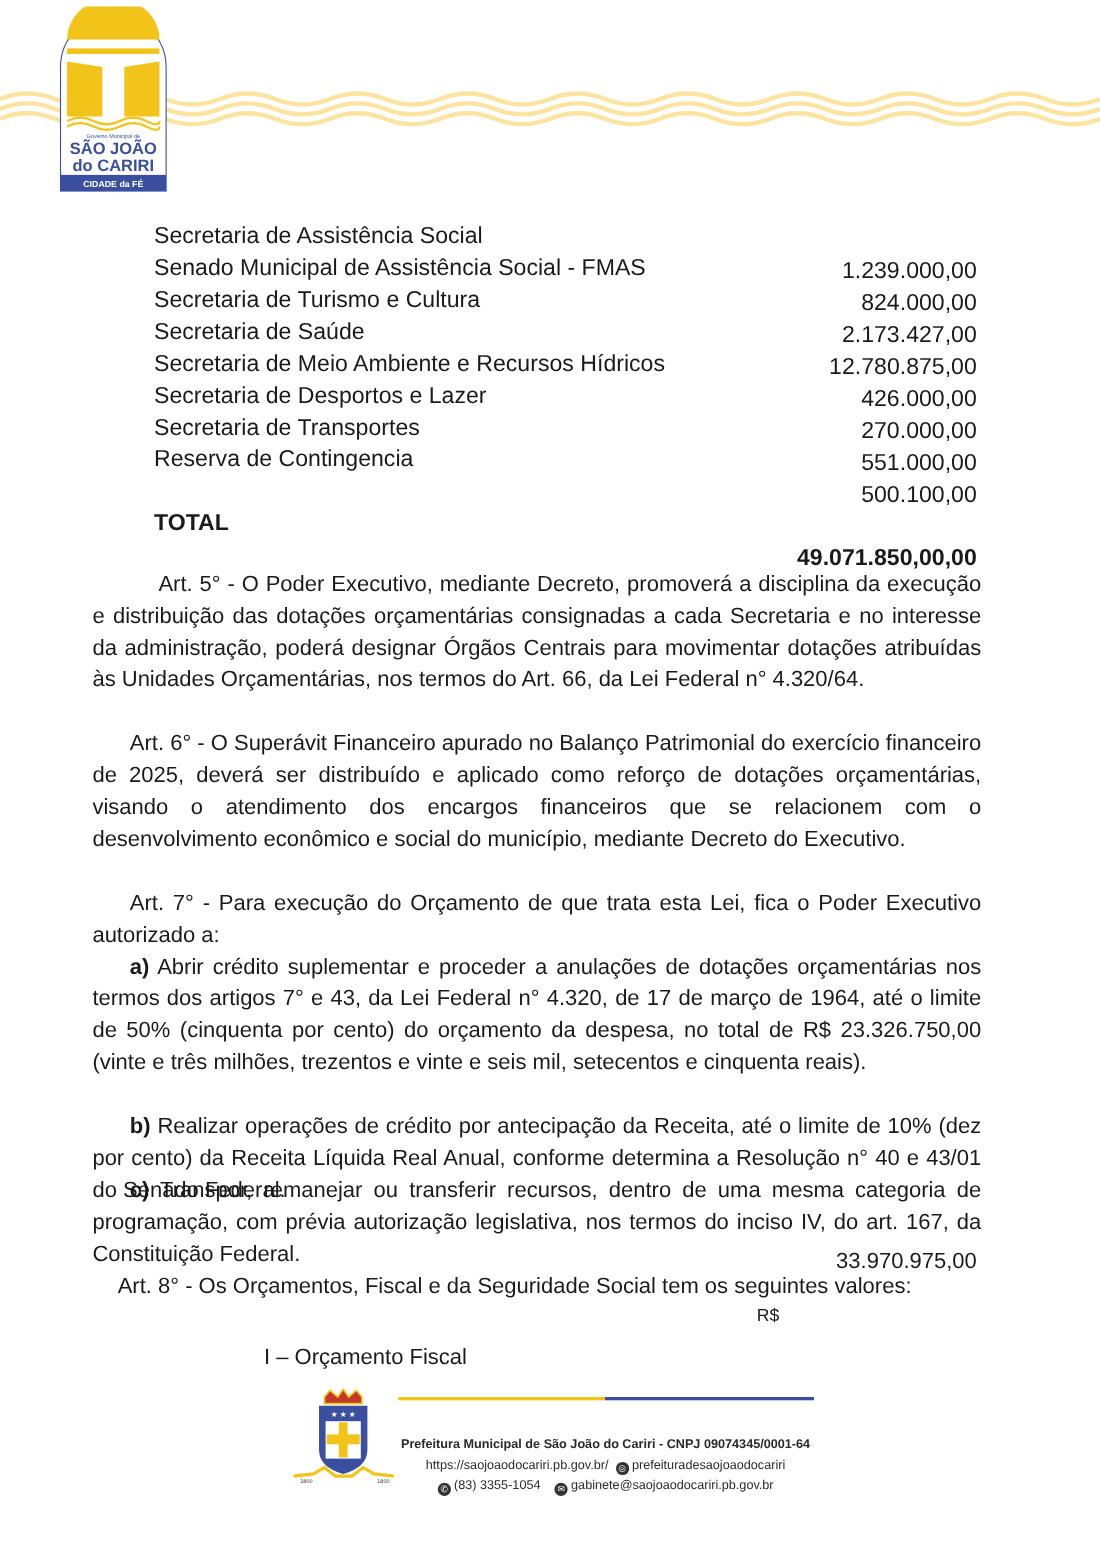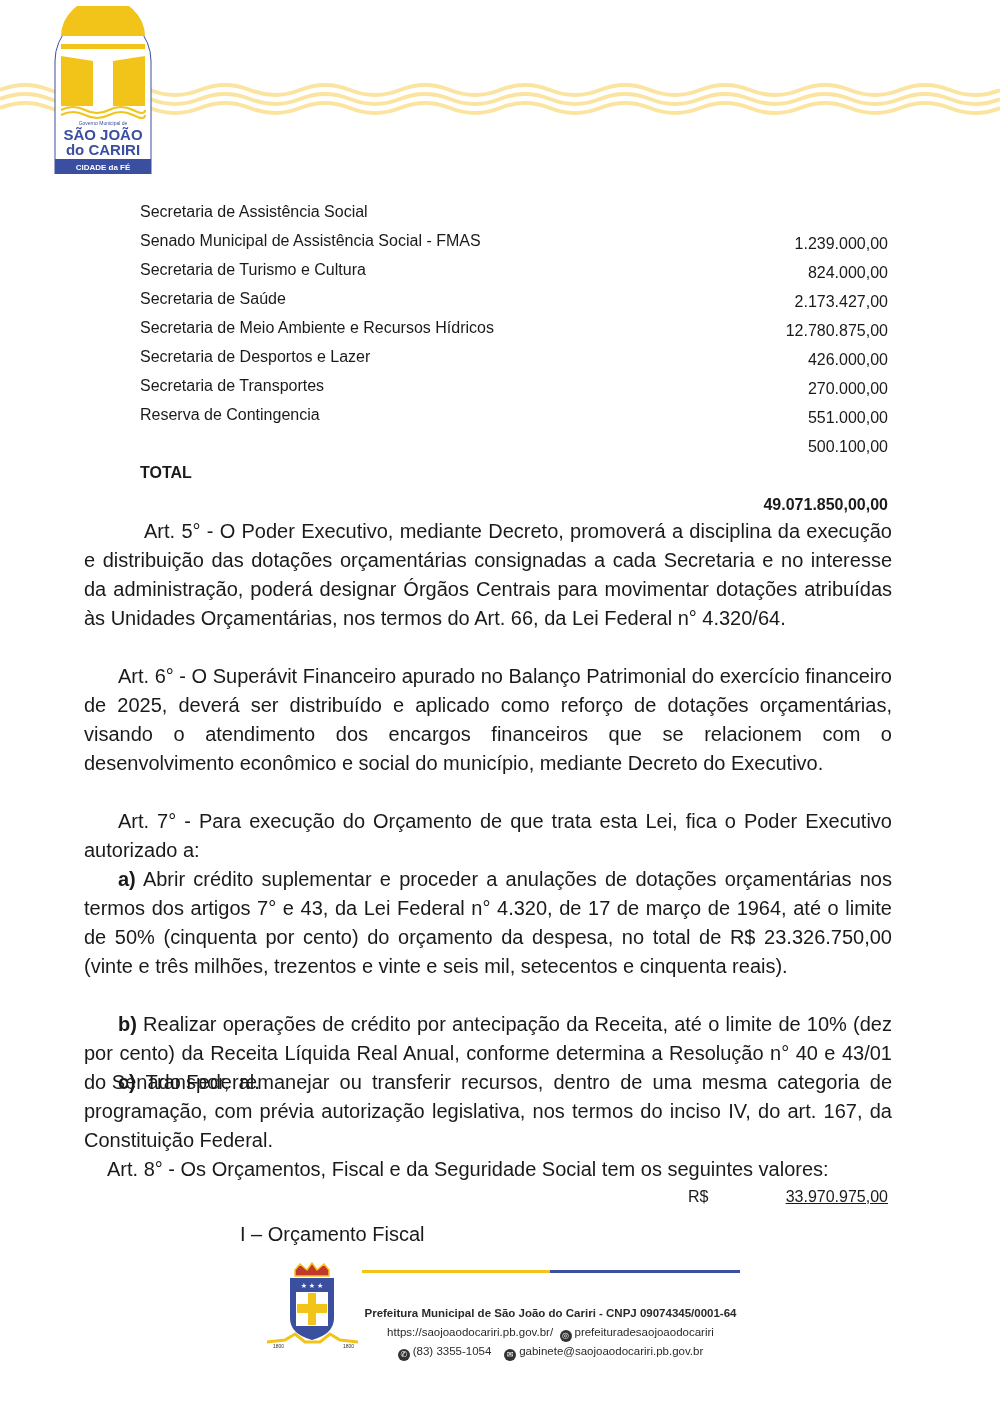--- a/index.html
+++ b/index.html
@@ -1,19 +1,19 @@
 <!DOCTYPE html>
 <html><head>
 <meta charset="utf-8">
 <style>
   html, body { margin: 0; padding: 0; background: #ffffff; }
   body { width: 1000px; height: 1415px; position: relative; overflow: hidden; font-family: "Liberation Sans", sans-serif; color: #1a1a1a; }
   .waves { position: absolute; left: 0; top: 82px; width: 1000px; height: 40px; }
   .logo { position: absolute; left: 53px; top: 6px; width: 100px; height: 168px; }
-  .budget-row { position: absolute; left: 140px; width: 748px; height: 22px; font-size: 16px; }
+  .budget-row { position: absolute; left: 140px; width: 748px; height: 22px; font-size: 21px; }
   .budget-row .lbl { position: absolute; left: 0; top: 0; }
   .budget-row .val { position: absolute; right: 0; top: 0; margin-top: 32px; }
   .total-row { font-weight: bold; }
   .para { position: absolute; left: 84px; width: 808px; font-family: "Liberation Sans Narrow", "Liberation Sans", sans-serif; font-size: 20px; line-height: 29px; text-align: justify; }
   .footer-bar { position: absolute; left: 362px; top: 1270px; width: 378px; height: 3px; }
   .footer-bar .y { position: absolute; left: 0; top: 0; width: 188px; height: 3px; background: #f2c318; }
   .footer-bar .b { position: absolute; left: 188px; top: 0; width: 190px; height: 3px; background: #3a4fa0; }
   .footer-text { position: absolute; left: 358px; top: 1280px; width: 385px; text-align: center; font-size: 11.5px; line-height: 19px; color: #2a2a2a; }
   .footer-text .bold { font-weight: bold; margin-top: 24px; }
   .crest { position: absolute; left: 265px; top: 1262px; width: 95px; height: 90px; }
@@ -89,21 +89,21 @@
 <div class="para" style="top:662px; text-indent:34px;">Art. 6° - O Superávit Financeiro apurado no Balanço Patrimonial do exercício financeiro de 2025, deverá ser distribuído e aplicado como reforço de dotações orçamentárias, visando o atendimento dos encargos financeiros que se relacionem com o desenvolvimento econômico e social do município, mediante Decreto do Executivo.</div>
 <div class="para" style="top:807px; text-indent:34px;">Art. 7° - Para execução do Orçamento de que trata esta Lei, fica o Poder Executivo autorizado a:</div>
 
 <div class="para" style="top:865px; text-indent:34px;"><b>a)</b><span> Abrir crédito suplementar e proceder a anulações de dotações orçamentárias nos termos dos artigos 7° e 43, da Lei Federal n° 4.320, de 17 de março de 1964, até o limite de 50% (cinquenta por cento) do orçamento da despesa, no total de R$ 23.326.750,00 (vinte e três milhões, trezentos e vinte e seis mil, setecentos e cinquenta   reais).</span></div>
 <div class="para" style="top:1010px; text-indent:34px;"><b>b)</b><span> Realizar operações de crédito por antecipação da Receita, até o limite de 10% (dez por cento) da Receita Líquida Real Anual, conforme determina a Resolução n° 40 e 43/01 do Senado Federal.</span></div>
 <div class="para" style="top:1068px; text-indent:34px;"><b>c)</b><span> Transpor, remanejar ou transferir recursos, dentro de uma mesma categoria de programação, com prévia autorização legislativa, nos termos do inciso IV, do art. 167, da Constituição Federal.</span></div>
 
 <div class="para" style="top:1155px; left:107px; width:780px;">Art. 8° - Os Orçamentos, Fiscal e da Seguridade Social tem os seguintes valores:</div>
 <div style="position:absolute; top:1223px; left:240px; font-size:20px;">I – Orçamento Fiscal</div>
 <div style="position:absolute; top:1188px; left:688px; font-size:16px;">R$</div>
-<div style="position:absolute; top:1188px; right:112px; font-size:16px;text-decoration:underline;">33.970.975,00</div>
+<div style="position:absolute; top:1136px; right:112px; font-size:20px;">33.970.975,00</div>
 
 <svg class="crest" viewBox="0 0 95 90">
   <path d="M30 8 L35 2 L42 8 L47 1 L52 8 L59 2 L64 8 L64 14 L30 14 Z" fill="#c0392b" stroke="#f2c318" stroke-width="1.5"></path>
   <path d="M25 16 L69 16 L69 56 Q69 72 47 78 Q25 72 25 56 Z" fill="#3a4fa0"></path>
   <rect x="31" y="30" width="32" height="34" fill="#ffffff"></rect>
   <rect x="43" y="31" width="8" height="32" fill="#f2c318"></rect>
   <rect x="32" y="42" width="30" height="9" fill="#f2c318"></rect>
   <text x="47" y="26" font-size="7" fill="#fff" text-anchor="middle">★ ★ ★</text>
   <path d="M2 80 L20 78 L30 72 L40 80 L55 80 L65 72 L75 78 L93 80" fill="none" stroke="#f2c318" stroke-width="3"></path>
   <text x="8" y="86" font-size="5" fill="#333">1800</text>

